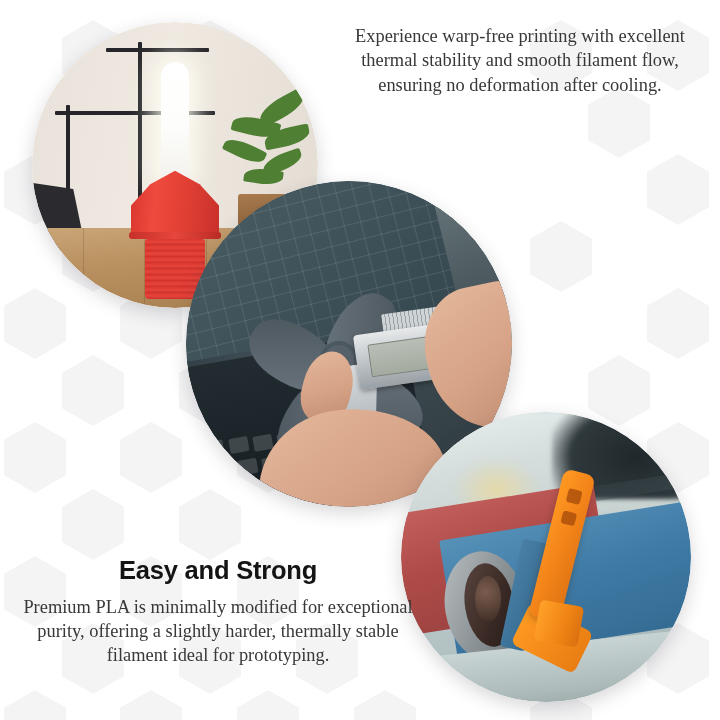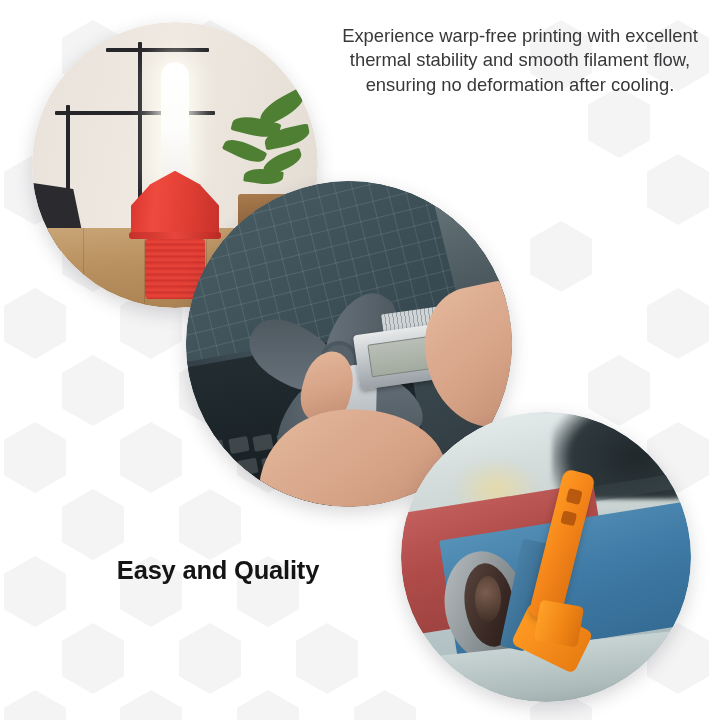--- a/index.html
+++ b/index.html
@@ -310,21 +310,21 @@
     margin: 0 0 10px 0;
     font-family: "Liberation Sans", sans-serif;
     font-size: 25.5px;
     font-weight: bold;
     color: #141414;
     letter-spacing: -0.2px;
     line-height: 1.12;
   }
   .feature-body {
     margin: 0;
-    font-family: Liberation Sans, sans-serif;
+    font-family: Liberation Serif, serif;
     font-size: 18.4px;
     font-weight: normal;
     color: #38383a;
     line-height: 1.32;
   }
 </style>
 </head>
 <body>
 
 <div id="canvas">
@@ -478,16 +478,17 @@
       </div>
       <div class="lever-knob"></div>
     </div>
   </div>
 
   <div class="text-block" id="text-top">
     <p class="feature-body">Experience warp-free printing with excellent thermal stability and smooth filament flow, ensuring no deformation after cooling.</p>
   </div>
 
   <div class="text-block" id="text-bottom">
-    <h2 class="feature-title">Easy and Quality</h2>
+    <h2 class="feature-title">Easy and Strong</h2>
+    <p class="feature-body">Premium PLA is minimally modified for exceptional purity, offering a slightly harder, thermally stable filament ideal for prototyping.</p>
   </div>
 
 </div>
 
 </body></html>

